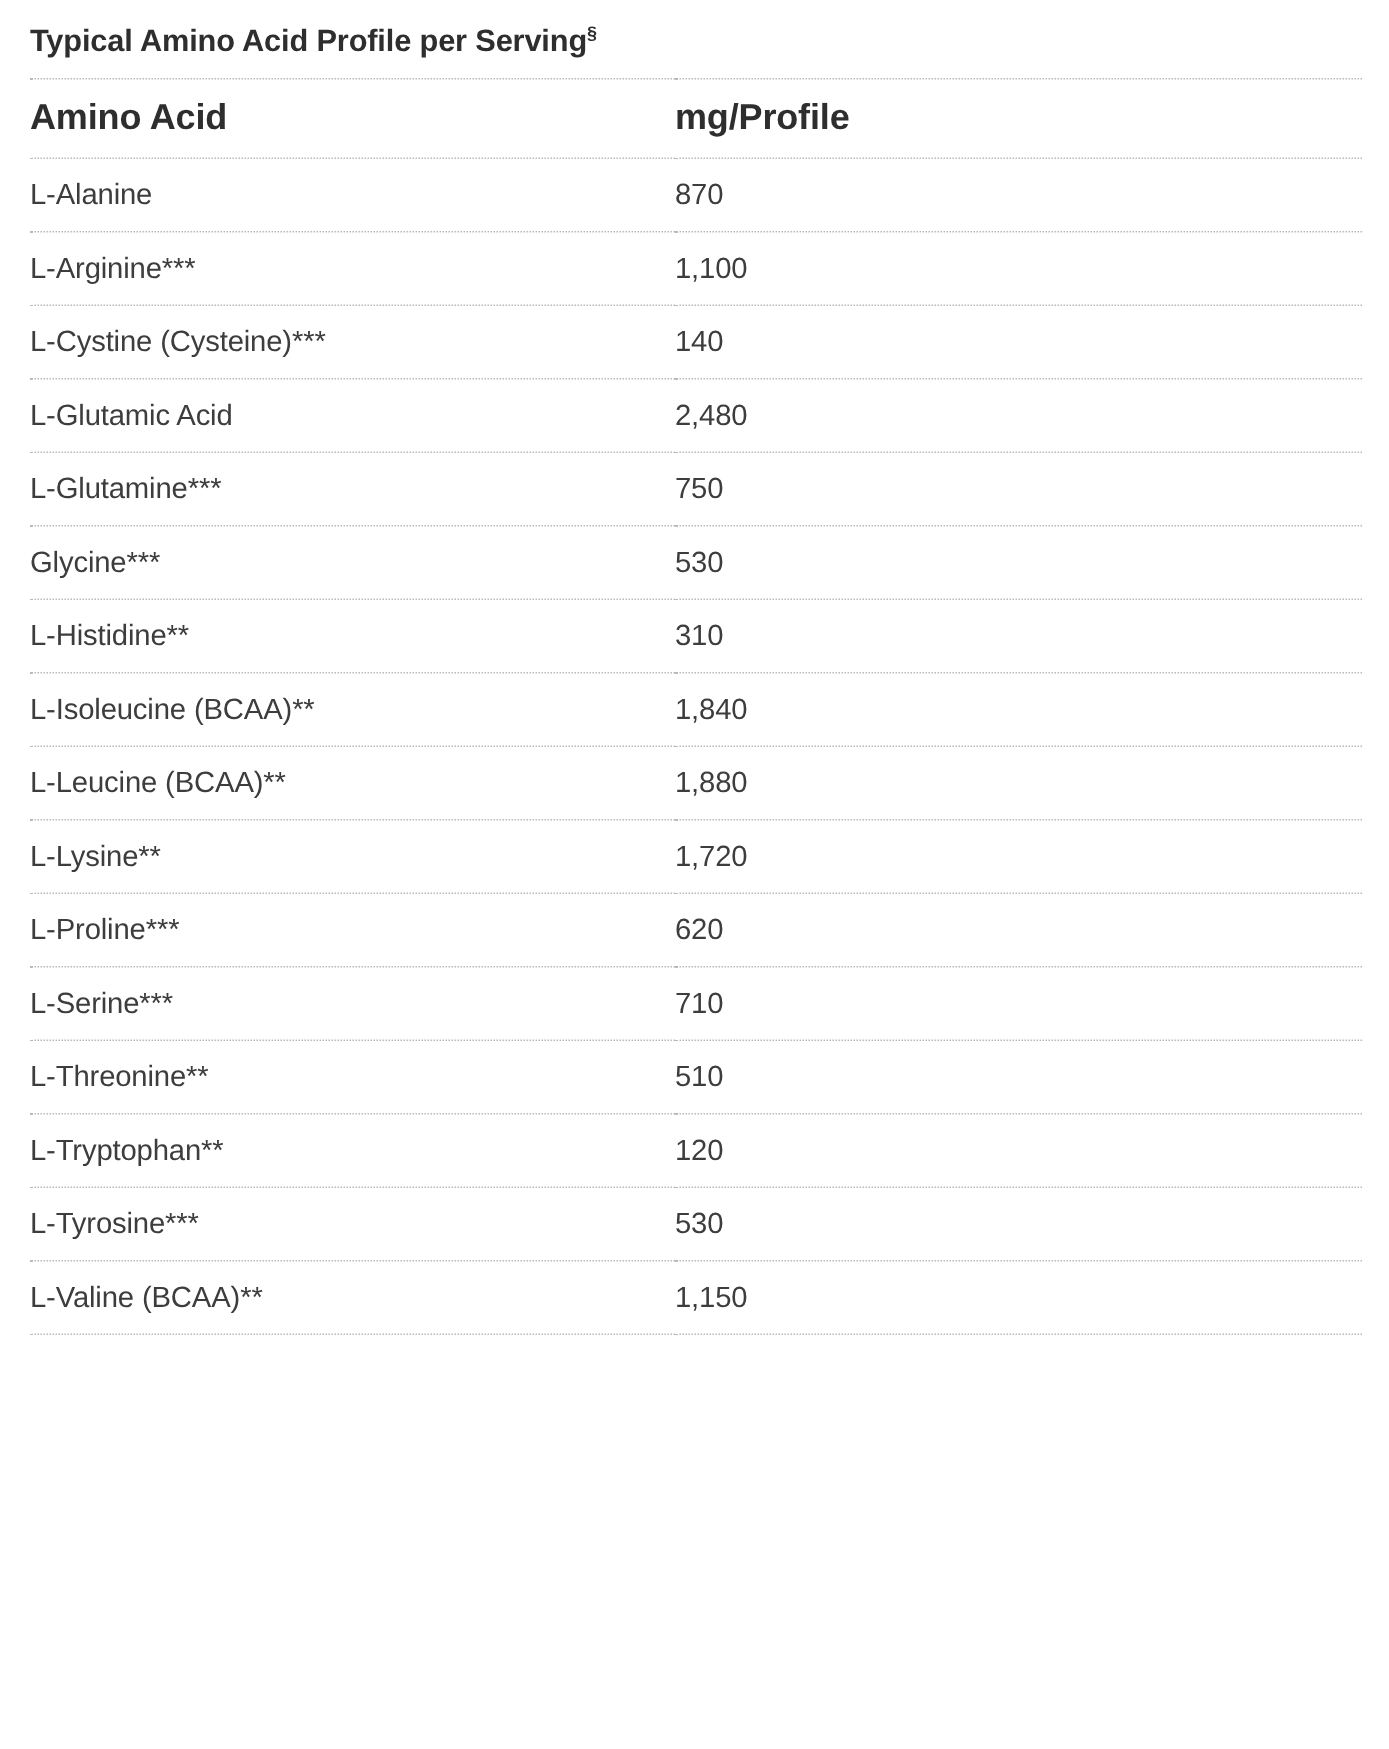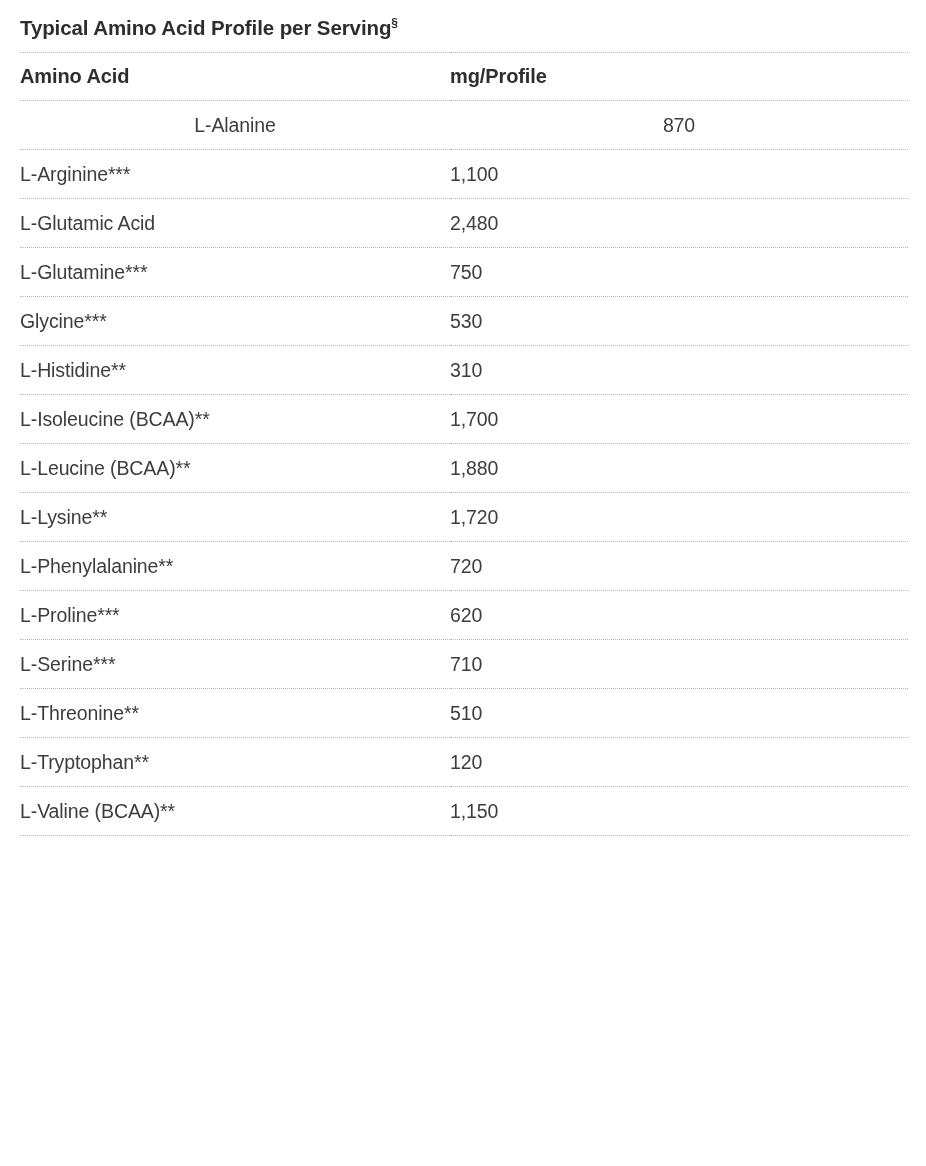--- a/index.html
+++ b/index.html
@@ -36,37 +36,37 @@
   }
   table {
     width: 100%;
     border-collapse: collapse;
     table-layout: fixed;
   }
   col.c-name { width: 430px; }
   col.c-val  { width: auto; }
   thead th {
     text-align: left;
-    font-size: 20px;
+    font-size: 24px;
     font-weight: bold;
     color: #2e2e2e;
     padding: 12px 0 12px 0;
     border-top: 1px dotted #b9b9b9;
     border-bottom: 1px dotted #b9b9b9;
     letter-spacing: -0.1px;
   }
   tbody td {
     font-size: 19.5px;
     font-weight: normal;
     color: #3d3d3d;
     padding: 13px 0 12px 0;
     border-bottom: 1px dotted #b9b9b9;
     letter-spacing: -0.1px;
   }
-  tbody tr:first-child td { border-top: none; text-align: center; }
+  tbody tr:first-child td { border-top: none; }
   .val { color: #3d3d3d; }
 </style>
 </head>
 <body>
 
 <div class="panel">
 
   <div class="table-title"><span>Typical Amino Acid Profile per Serving</span><sup>§</sup></div>
 
   <table>
@@ -83,67 +83,71 @@
     <tbody>
       <tr>
         <td>L-Alanine</td>
         <td class="val">870</td>
       </tr>
       <tr>
         <td>L-Arginine***</td>
         <td class="val">1,100</td>
       </tr>
       <tr>
+        <td>L-Cystine (Cysteine)***</td>
+        <td class="val">140</td>
+      </tr>
+      <tr>
         <td>L-Glutamic Acid</td>
         <td class="val">2,480</td>
       </tr>
       <tr>
         <td>L-Glutamine***</td>
         <td class="val">750</td>
       </tr>
       <tr>
         <td>Glycine***</td>
         <td class="val">530</td>
       </tr>
       <tr>
         <td>L-Histidine**</td>
         <td class="val">310</td>
       </tr>
       <tr>
         <td>L-Isoleucine (BCAA)**</td>
-        <td class="val">1,700</td>
+        <td class="val">1,840</td>
       </tr>
       <tr>
         <td>L-Leucine (BCAA)**</td>
         <td class="val">1,880</td>
       </tr>
       <tr>
         <td>L-Lysine**</td>
         <td class="val">1,720</td>
-      </tr>
-      <tr>
-        <td>L-Phenylalanine**</td>
-        <td class="val">720</td>
       </tr>
       <tr>
         <td>L-Proline***</td>
         <td class="val">620</td>
       </tr>
       <tr>
         <td>L-Serine***</td>
         <td class="val">710</td>
       </tr>
       <tr>
         <td>L-Threonine**</td>
         <td class="val">510</td>
       </tr>
       <tr>
         <td>L-Tryptophan**</td>
         <td class="val">120</td>
       </tr>
       <tr>
+        <td>L-Tyrosine***</td>
+        <td class="val">530</td>
+      </tr>
+      <tr>
         <td>L-Valine (BCAA)**</td>
         <td class="val">1,150</td>
       </tr>
     </tbody>
   </table>
 
 </div>
 
 </body></html>

